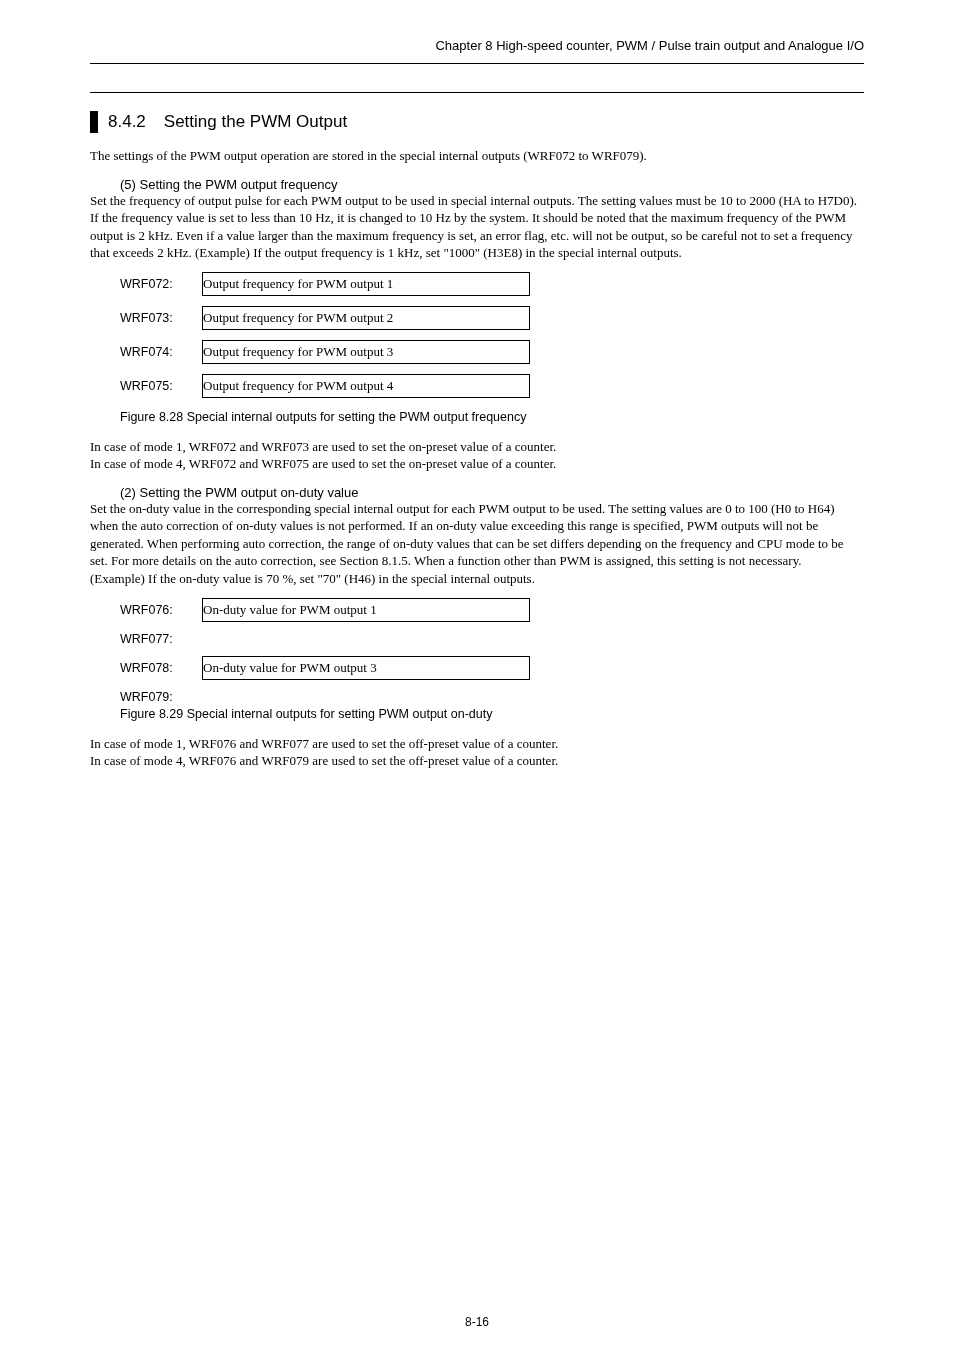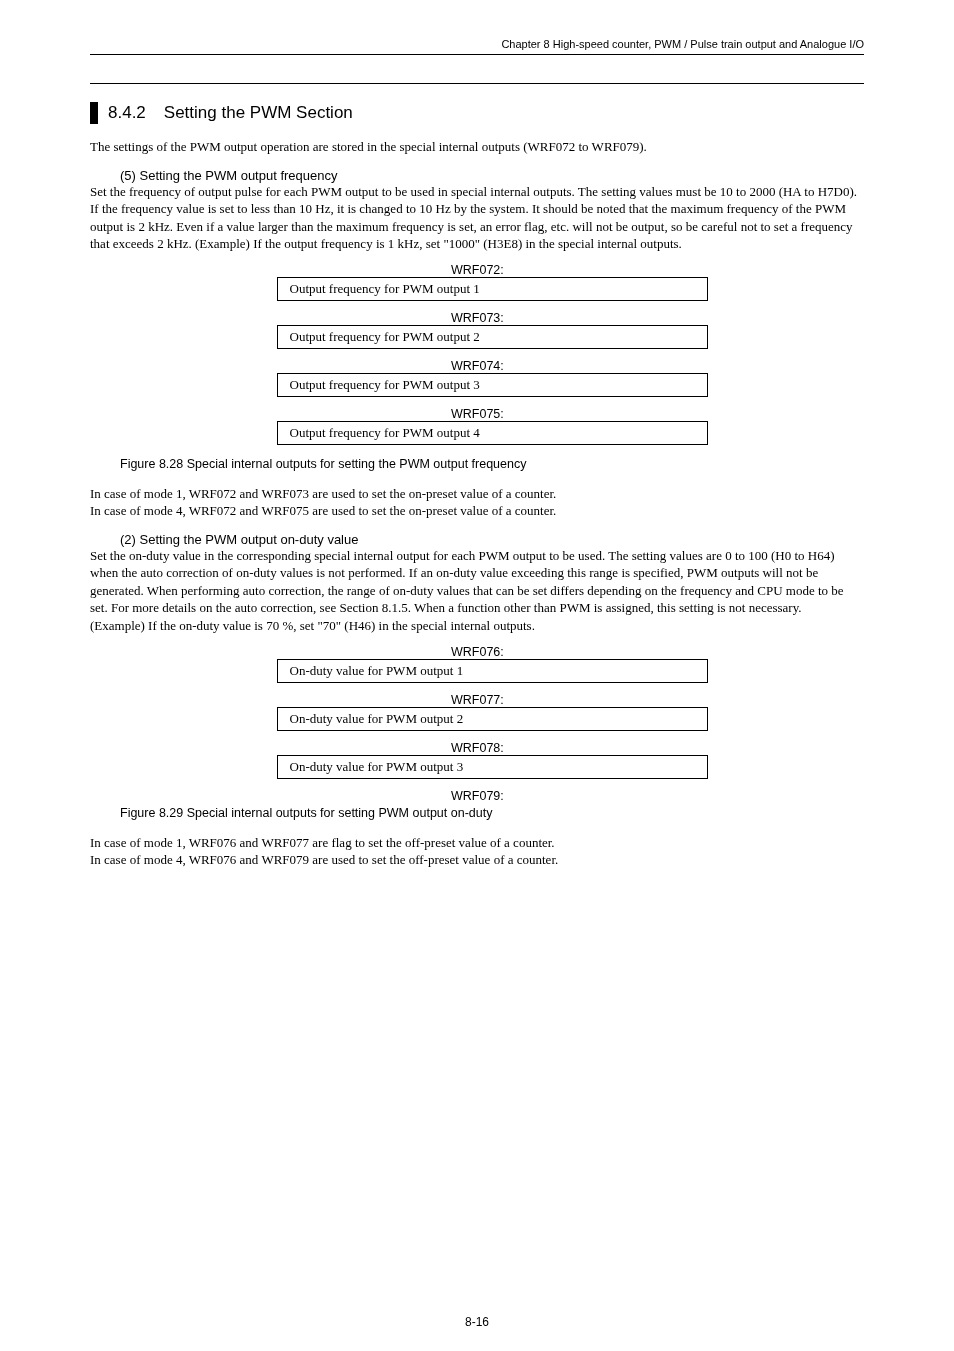--- a/index.html
+++ b/index.html
@@ -7,24 +7,24 @@
       font-family: "Times New Roman", serif;
       background: #fff;
       width: 954px;
       min-height: 1351px;
       margin: 0 auto;
       padding: 0 90px;
       position: relative;
     }
     .header-line {
       border-bottom: 1px solid #000;
-      padding: 38px 0 4px;
+      padding: 38px 0 10px;
       text-align: right;
       font-family: Arial, sans-serif;
-      font-size: 11px;
+      font-size: 13px;
       margin-bottom: 28px;
     }
     .section-head {
       border-top: 1px solid #000;
       padding-top: 18px;
       margin-bottom: 14px;
       display: flex;
       align-items: center;
     }
     .section-bar {
@@ -56,32 +56,31 @@
     }
     .reg-list {
       margin-left: 30px;
       margin-top: 10px;
       margin-bottom: 3px;
     }
     .reg-row {
       display: flex;
       align-items: center;
       margin-bottom: 10px;
-      flex-direction: column;
     }
     .reg-label {
       font-family: Arial, sans-serif;
       font-size: 12.5px;
       width: 82px;
     }
     .reg-box {
       border: 1px solid #000;
       font-size: 13px;
-      padding: 3px 12px;
-      width: 431px;
+      padding: 3px 0;
+      width: 328px;
     }
     .figure-caption {
       font-family: Arial, sans-serif;
       font-size: 12.5px;
       margin-left: 30px;
       margin-bottom: 14px;
     }
     .page-num {
       position: absolute;
       bottom: 22px;
@@ -93,21 +92,21 @@
     }
   </style>
 </head>
 <body>
 
 <div class="header-line">Chapter 8  High-speed counter, PWM / Pulse train output and Analogue I/O</div>
 
 <div class="section-head">
   <div class="section-bar"></div>
   <span class="section-num">8.4.2</span>
-  <span class="section-title">Setting the PWM Section</span>
+  <span class="section-title">Setting the PWM Output</span>
 </div>
 
 <p class="body-text">The settings of the PWM output operation are stored in the special internal outputs (WRF072 to WRF079).</p>
 
 <p class="sub-heading">(5)   Setting the PWM output frequency</p>
 <p class="body-text" style="margin-bottom:8px">Set the frequency of output pulse for each PWM output to be used in special internal outputs.  The setting values must be 10 to 2000 (HA to H7D0). If the frequency value is set to less than 10 Hz, it is changed to 10 Hz by the system. It should be noted that the maximum frequency of the PWM output is 2 kHz. Even if a value larger than the maximum frequency is set, an error flag, etc. will not be output, so be careful not to set a frequency that exceeds 2 kHz. (Example) If the output frequency is 1 kHz, set "1000" (H3E8) in the special internal outputs.</p>
 
 <div class="reg-list">
   <div class="reg-row">
     <span class="reg-label">WRF072:</span>
@@ -135,28 +134,27 @@
 <p class="body-text" style="margin-bottom:8px; white-space:pre-line">Set the on-duty value in the corresponding special internal output for each PWM output to be used. The setting values are 0 to 100 (H0 to H64) when the auto correction of on-duty values is not performed. If an on-duty value exceeding this range is specified, PWM outputs will not be generated. When performing auto correction, the range of on-duty values that can be set differs depending on the frequency and CPU mode to be set. For more details on the auto correction, see Section 8.1.5. When a function other than PWM is assigned, this setting is not necessary.
 (Example) If the on-duty value is 70 %, set "70" (H46) in the special internal outputs.</p>
 
 <div class="reg-list">
   <div class="reg-row">
     <span class="reg-label">WRF076:</span>
     <span class="reg-box">On-duty value for PWM output 1</span>
   </div>
   <div class="reg-row">
     <span class="reg-label">WRF077:</span>
-    <span class="reg-box">On-duty value for PWM output 2</span>
   </div>
   <div class="reg-row">
     <span class="reg-label">WRF078:</span>
     <span class="reg-box">On-duty value for PWM output 3</span>
   </div>
   <div class="reg-row" style="margin-bottom:2px">
     <span class="reg-label">WRF079:</span>
   </div>
 </div>
 <p class="figure-caption">Figure 8.29 Special internal outputs for setting PWM output on-duty</p>
 
-<p class="body-text" style="margin-bottom:0">In case of mode 1, WRF076 and WRF077 are flag to set the off-preset value of a counter.</p>
+<p class="body-text" style="margin-bottom:0">In case of mode 1, WRF076 and WRF077 are used to set the off-preset value of a counter.</p>
 <p class="body-text">In case of mode 4, WRF076 and WRF079 are used to set the off-preset value of a counter.</p>
 
 <div class="page-num">8-16</div>
 
 </body></html>

